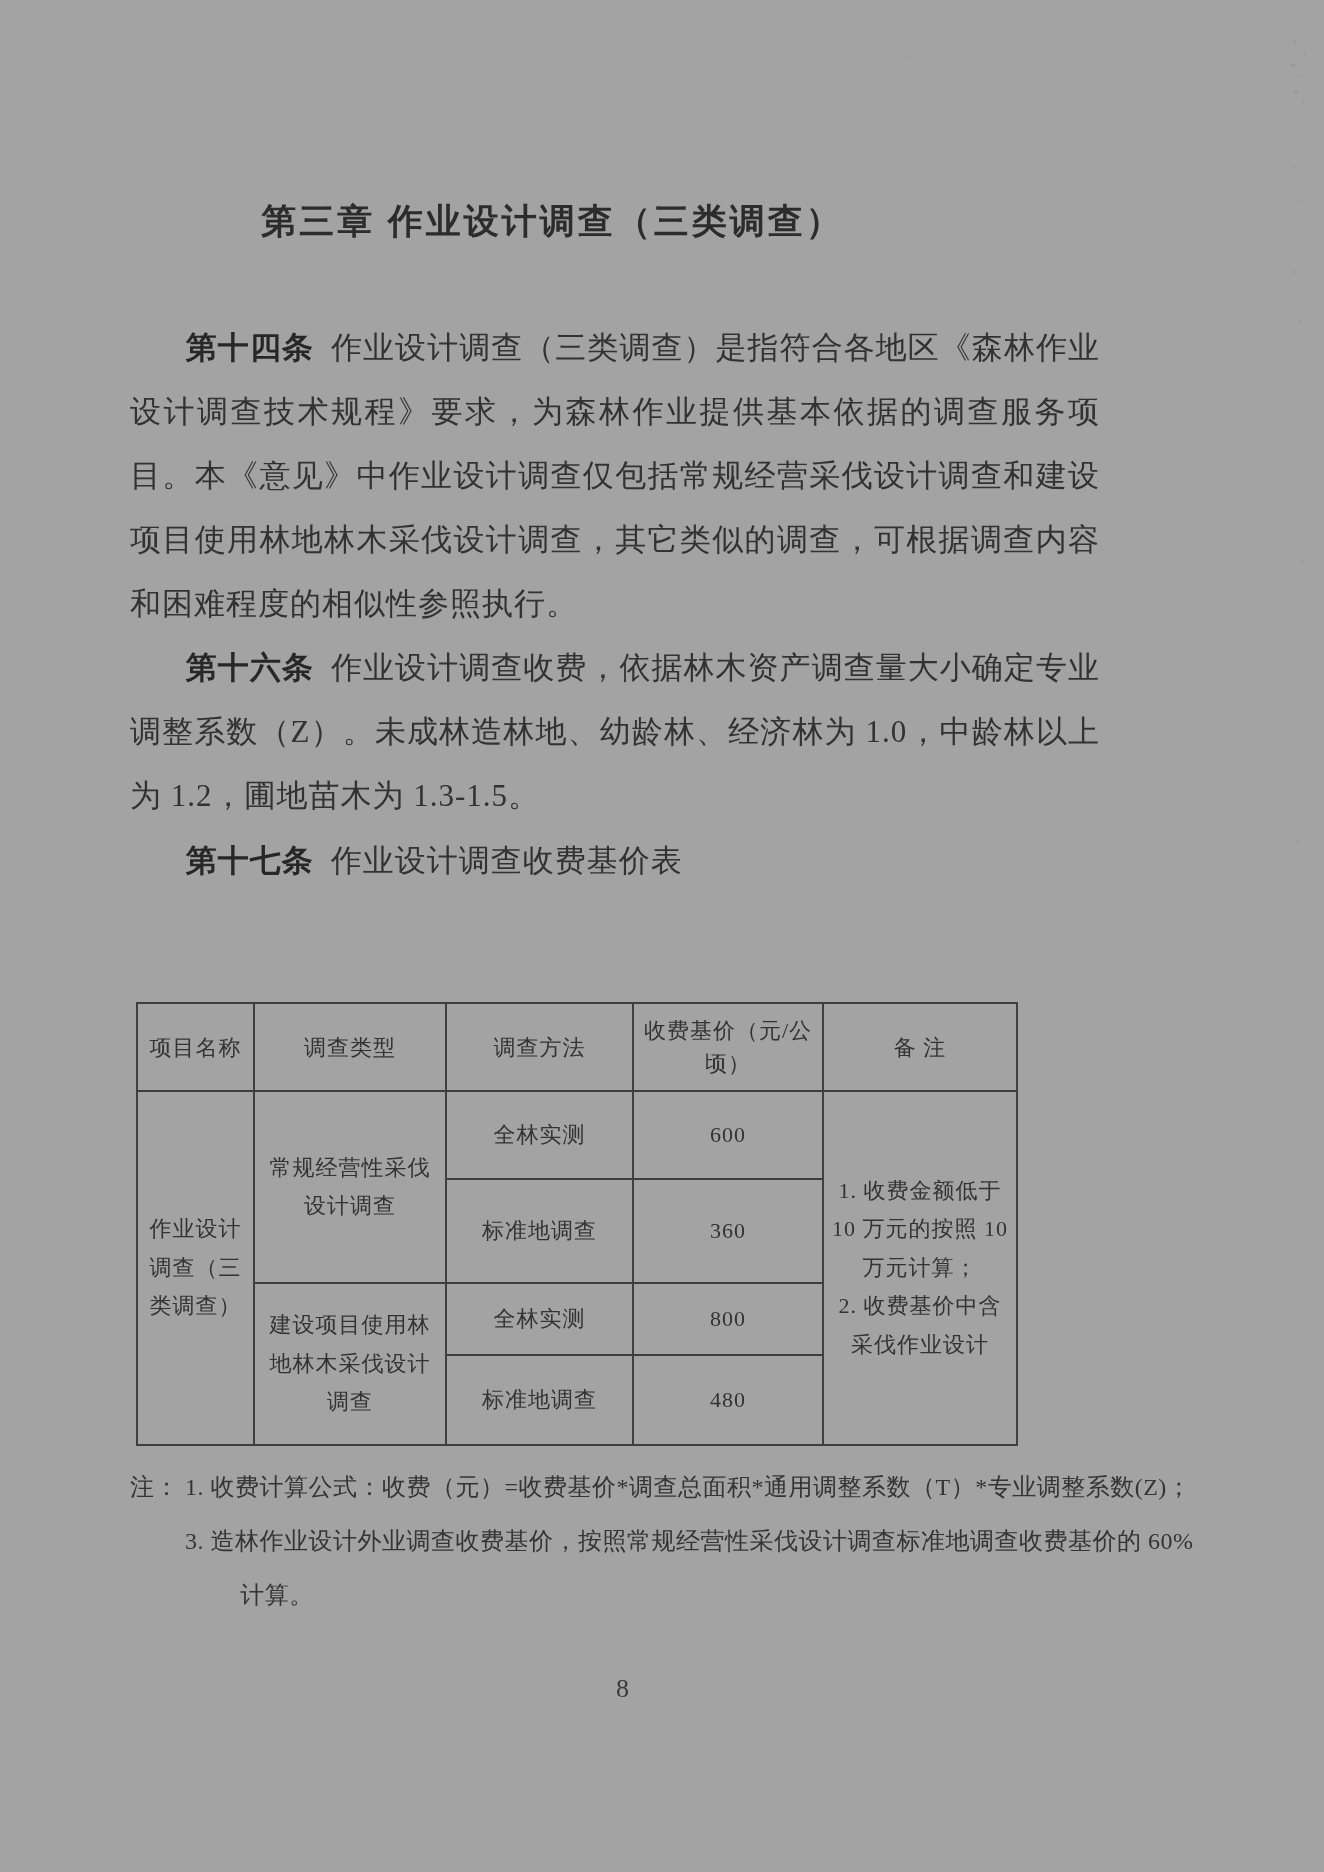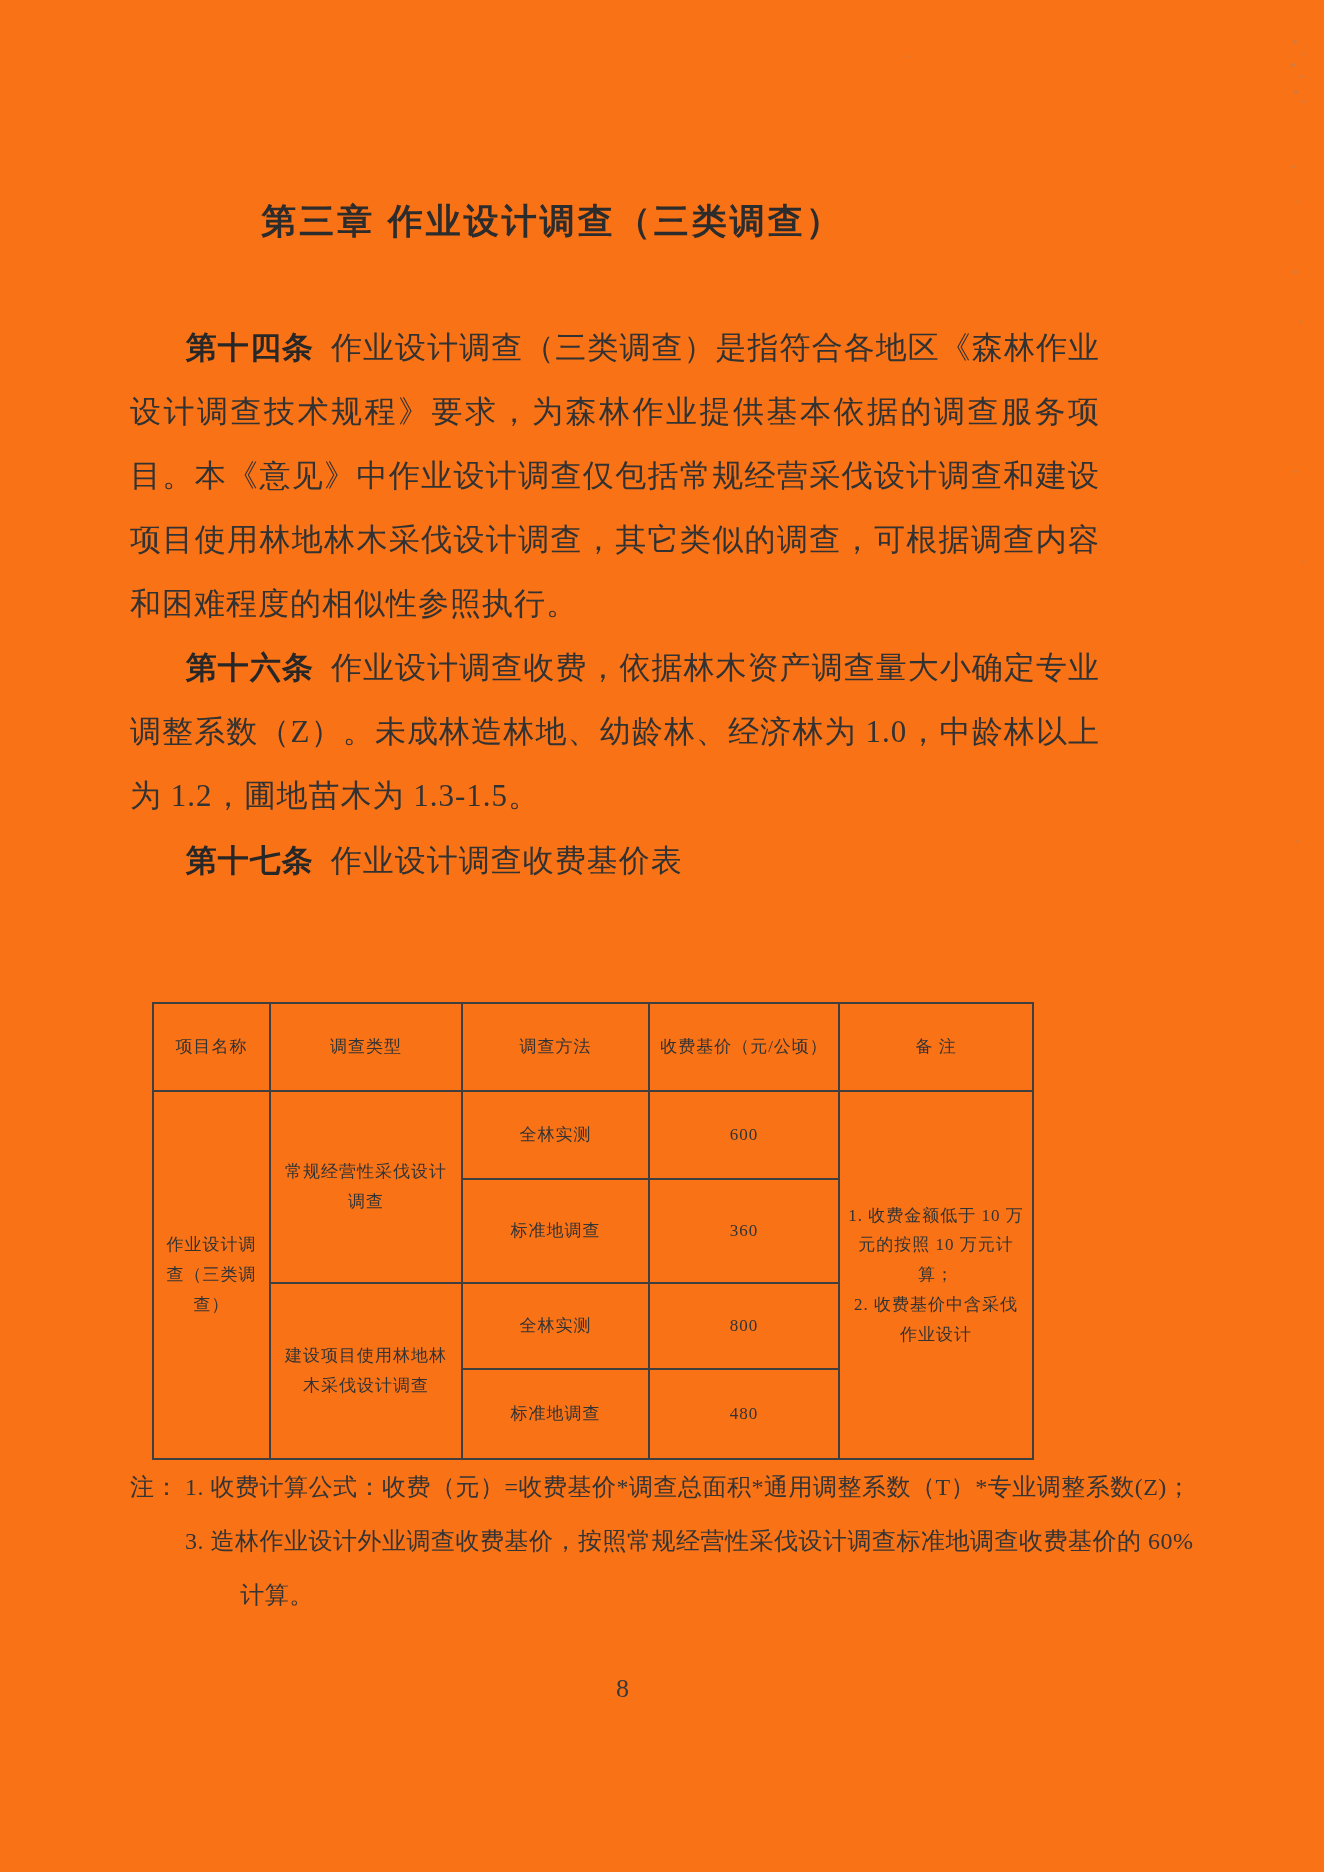--- a/index.html
+++ b/index.html
@@ -1,21 +1,21 @@
 <!DOCTYPE html>
 <html><head>
 <meta charset="utf-8">
 <style>
   html, body { margin: 0; padding: 0; background: #e8e8e6; }
   .page {
     position: relative;
     width: 1324px;
     height: 1872px;
     margin: 0 auto;
-    background: #f97316;
+    background: #a3a3a3;
     color: #323232;
     font-family: "Liberation Serif", serif;
     overflow: hidden;
     box-sizing: border-box;
   }
   .chapter-title {
     position: absolute;
     top: 198px;
     left: 130px;
     width: 845px;
@@ -37,43 +37,43 @@
     text-align: justify;
     letter-spacing: 1px;
   }
   .para { margin: 0; text-indent: 1.8em; }
   .para .lead { font-weight: bold; margin-right: 0.55em; color: #272727; }
   .table-caption { margin-top: 1px; }
 
   .fee-table {
     position: absolute;
     top: 1002px;
-    left: 152px;
+    left: 136px;
     width: 880px;
     border-collapse: collapse;
     table-layout: fixed;
-    font-size: 17px;
+    font-size: 22px;
     color: #333;
     letter-spacing: 1px;
     border-radius: 6px;
   }
   .fee-table th, .fee-table td {
     border: 2px solid #3f3f3f;
     text-align: center;
     vertical-align: middle;
     padding: 4px 8px;
     font-weight: normal;
     line-height: 1.75;
     word-break: break-all;
   }
   .fee-table thead tr { height: 88px; }
   .fee-table thead th { line-height: 1.5; }
   .row-1 { height: 88px; }
   .row-2 { height: 104px; }
-  .row-3 { height: 86px; }
+  .row-3 { height: 72px; }
   .row-4 { height: 90px; }
   .c-project { padding: 0 14px; line-height: 2.1; }
   .c-type { line-height: 2.05; }
   .c-remark {
     text-align: left;
     vertical-align: middle;
     padding: 8px 14px;
     line-height: 1.95;
     margin-left: 48px;
   }

